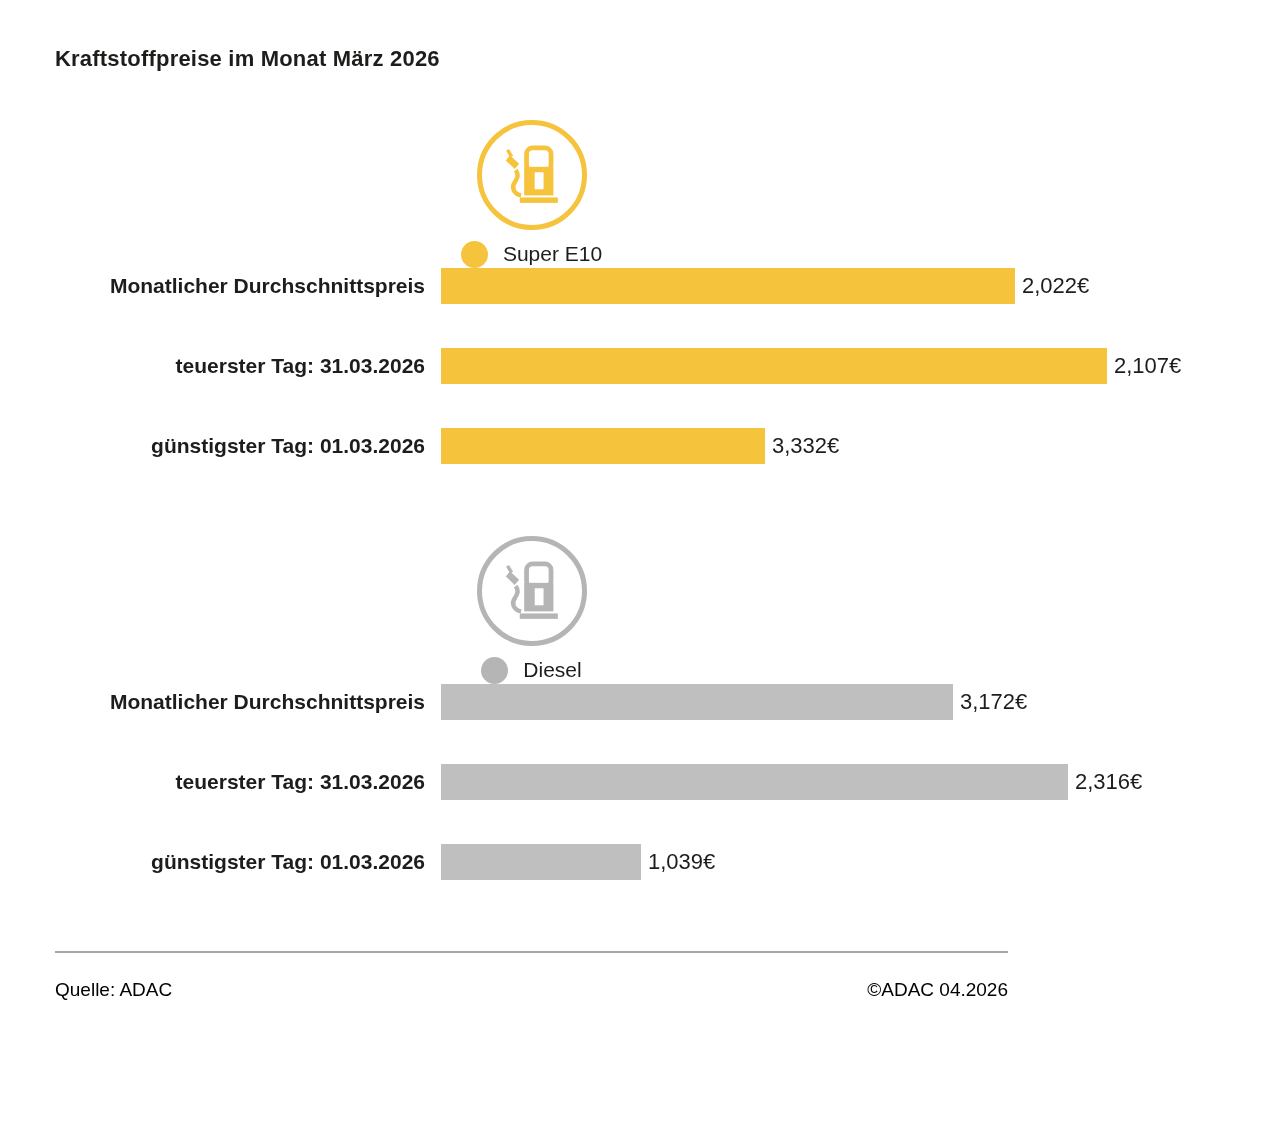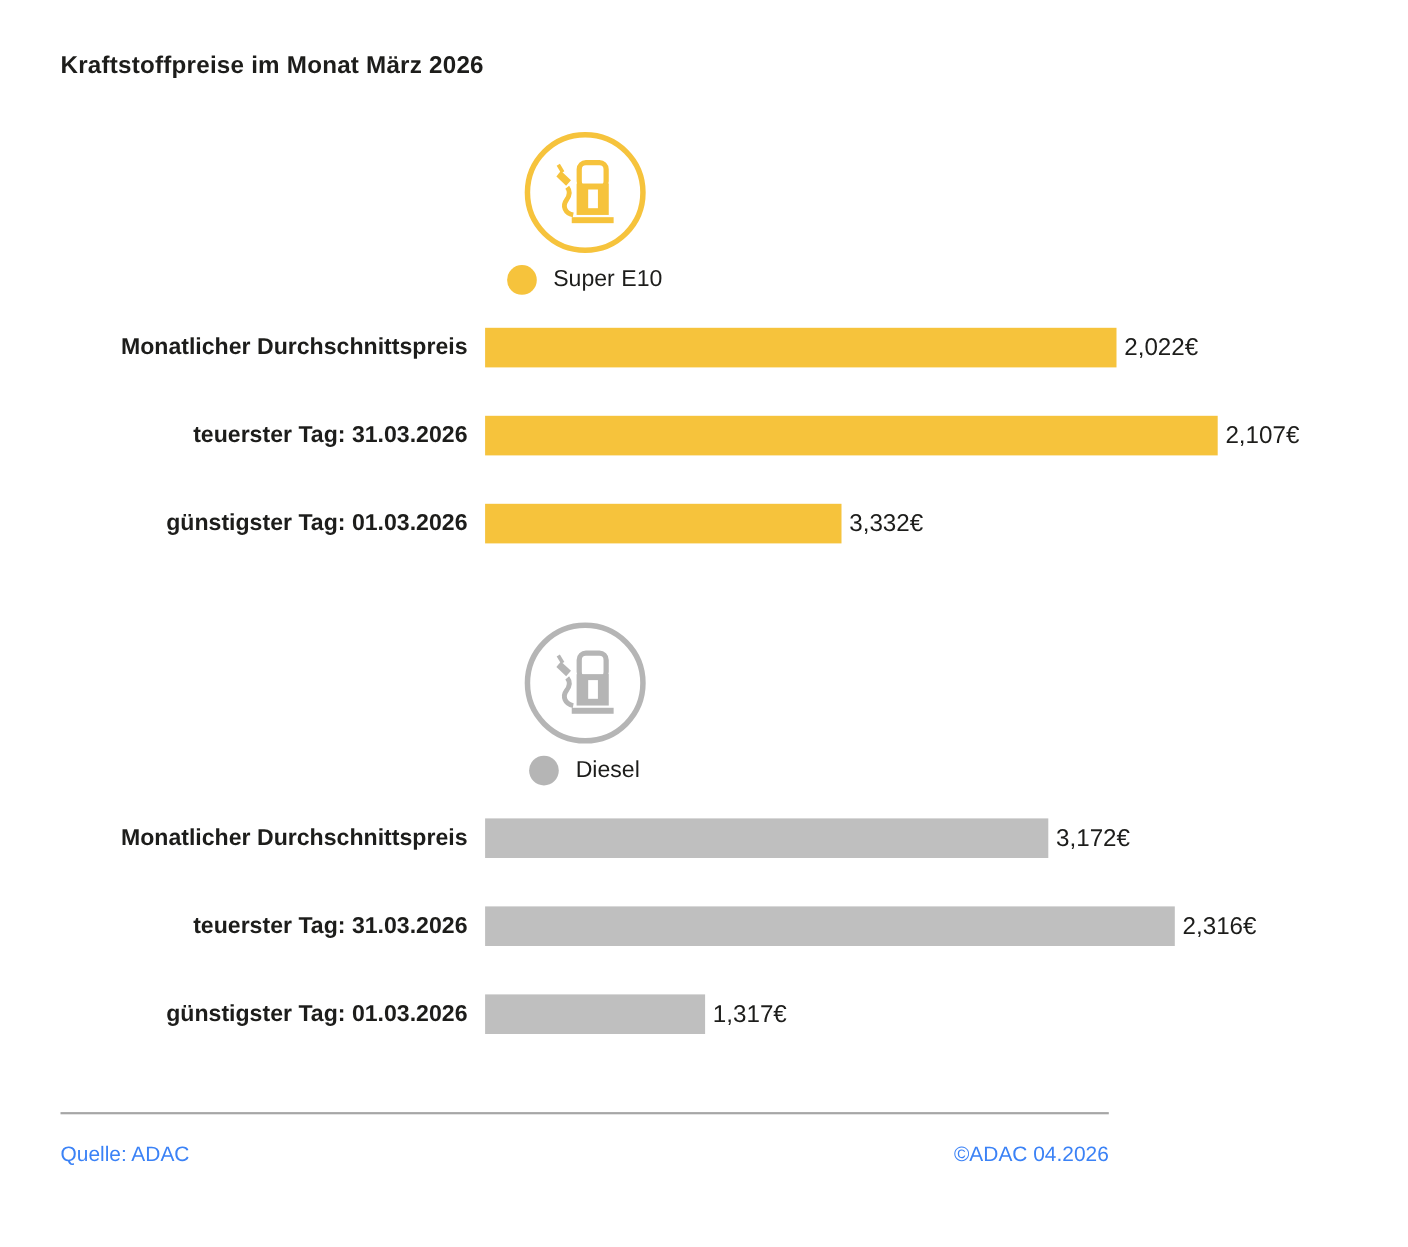--- a/index.html
+++ b/index.html
@@ -34,21 +34,21 @@
 
   .legend {
     margin-top: 10px;
     display: flex; align-items: center; justify-content: center;
     gap: 15px;
     height: 28px;
   }
   .legend-dot { width: 27px; height: 27px; border-radius: 50%; flex: 0 0 auto; }
   .legend-label { font-size: 21px; font-weight: 400; color: #1d1d1b; line-height: 28px; }
 
-  .rows { margin-top: 30px; }
+  .rows { }
   .row { display: flex; align-items: center; height: 36px; margin-bottom: 44px; }
   .row:last-child { margin-bottom: 0; }
   .row-label {
     width: 370px;
     flex: 0 0 370px;
     margin-right: 16px;
     text-align: right;
     font-size: 21px;
     font-weight: 700;
     line-height: 1.1;
@@ -61,21 +61,21 @@
     font-weight: 400;
     white-space: nowrap;
   }
 
   .footer-rule { margin-top: 71px; height: 2px; background: #a6a6a6; width: 100%; }
   .footer-texts {
     margin-top: 25px;
     display: flex; justify-content: space-between; align-items: baseline;
     font-size: 19px;
     line-height: 24px;
-    color: #3b82f6;
+    color: #000000;
   }
 </style>
 </head>
 <body>
 
 <div class="page">
 
   <h1 class="title">Kraftstoffpreise im Monat März 2026</h1>
 
   <section class="fuel-section super">
@@ -136,21 +136,21 @@
         <div class="row-value">3,172€</div>
       </div>
       <div class="row">
         <div class="row-label">teuerster Tag: 31.03.2026</div>
         <div class="bar" style="width: 627px; background: rgb(191, 191, 191);"></div>
         <div class="row-value">2,316€</div>
       </div>
       <div class="row">
         <div class="row-label">günstigster Tag: 01.03.2026</div>
         <div class="bar" style="width: 200px; background: rgb(191, 191, 191);"></div>
-        <div class="row-value">1,317€</div>
+        <div class="row-value">1,039€</div>
       </div>
     </div>
   </section>
 
   <footer>
     <div class="footer-rule"></div>
     <div class="footer-texts">
       <span>Quelle: ADAC</span>
       <span>©ADAC 04.2026</span>
     </div>

